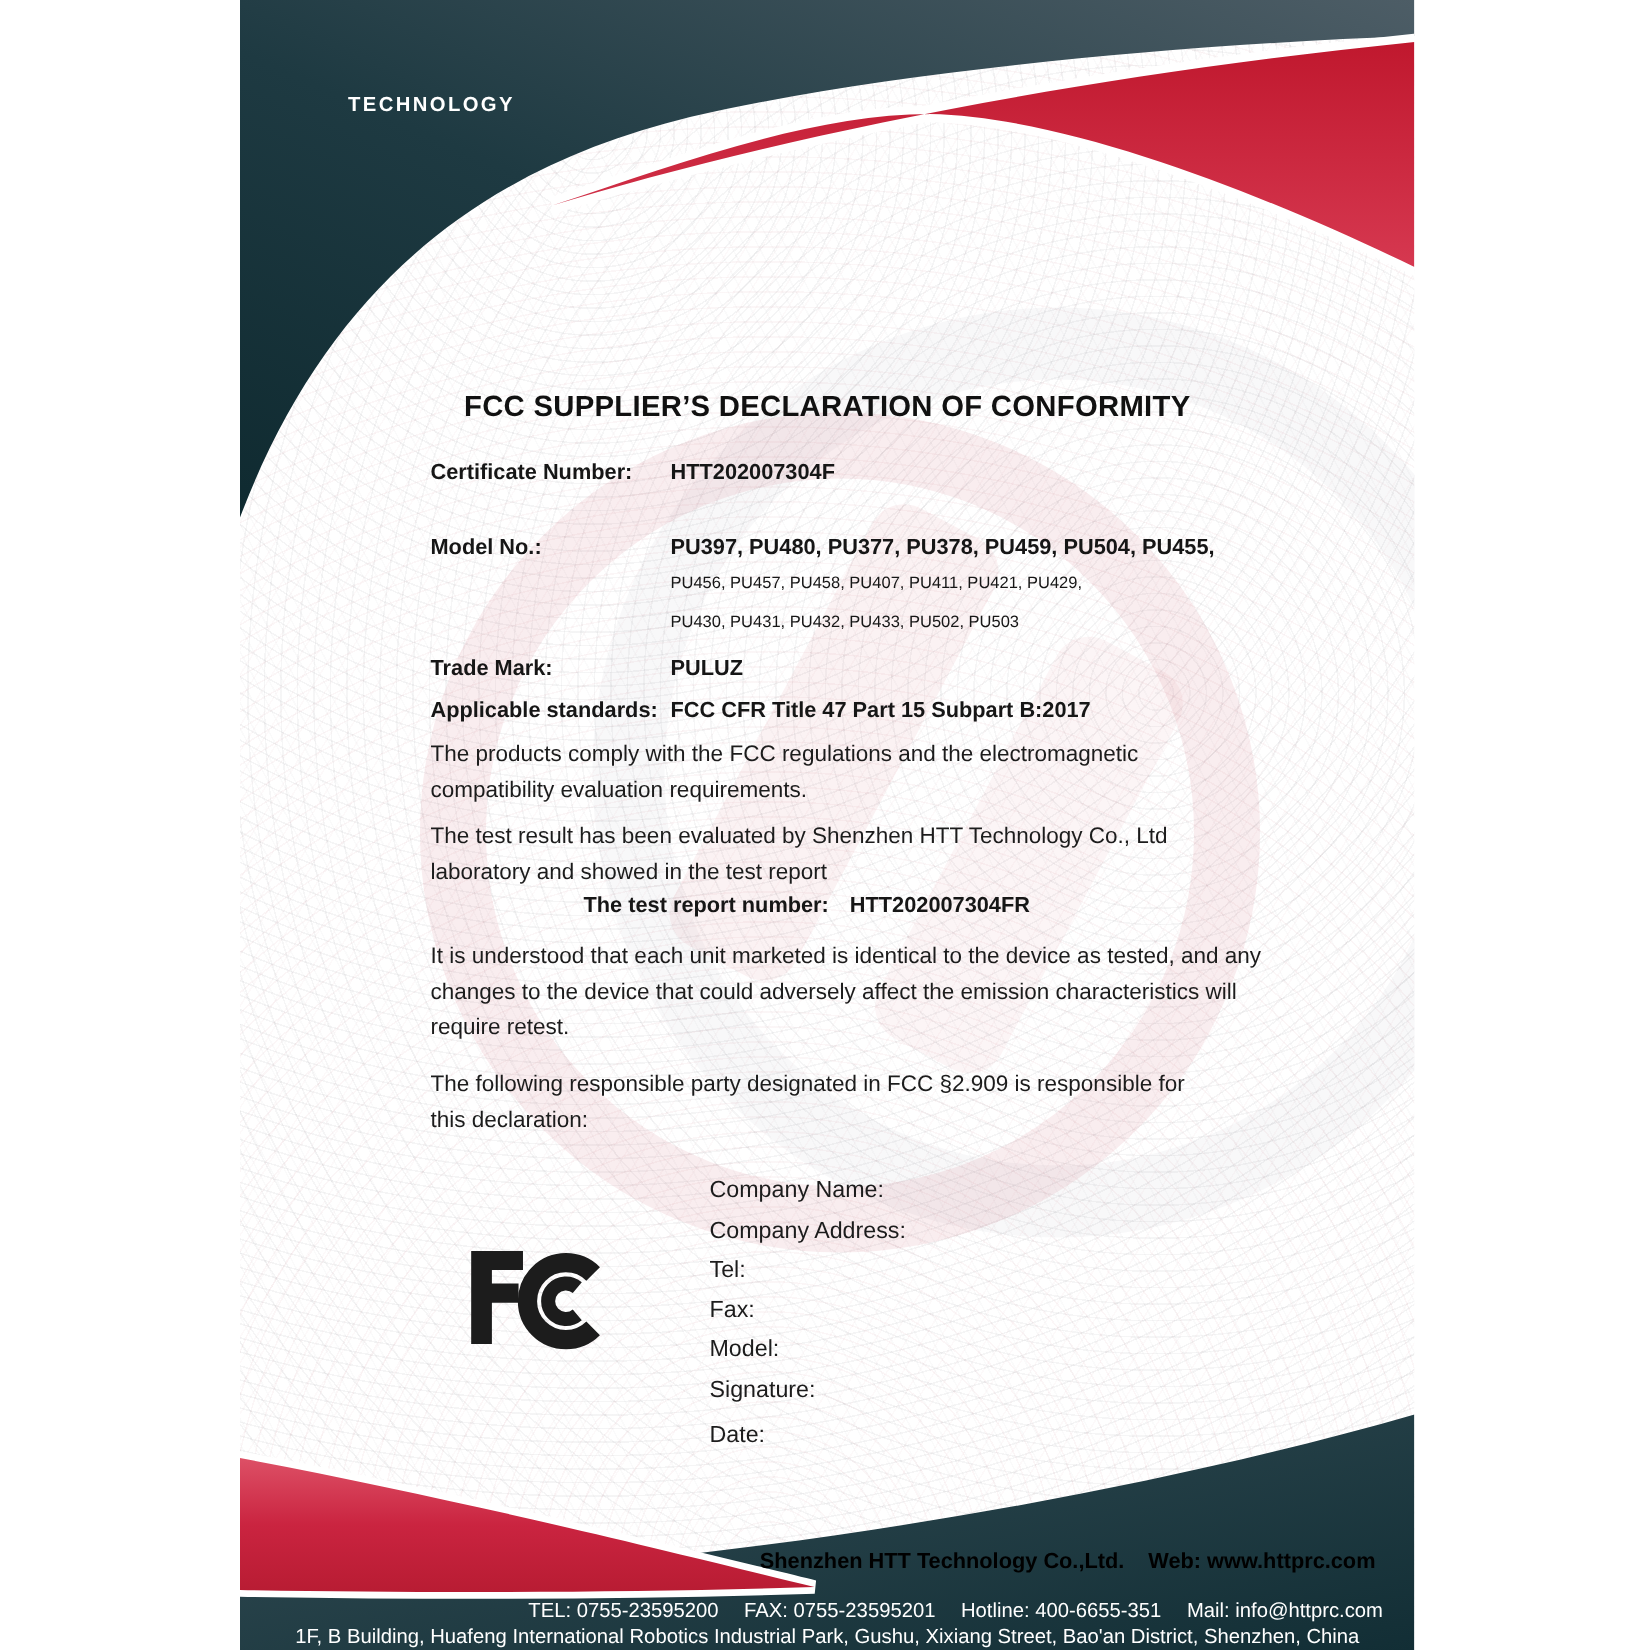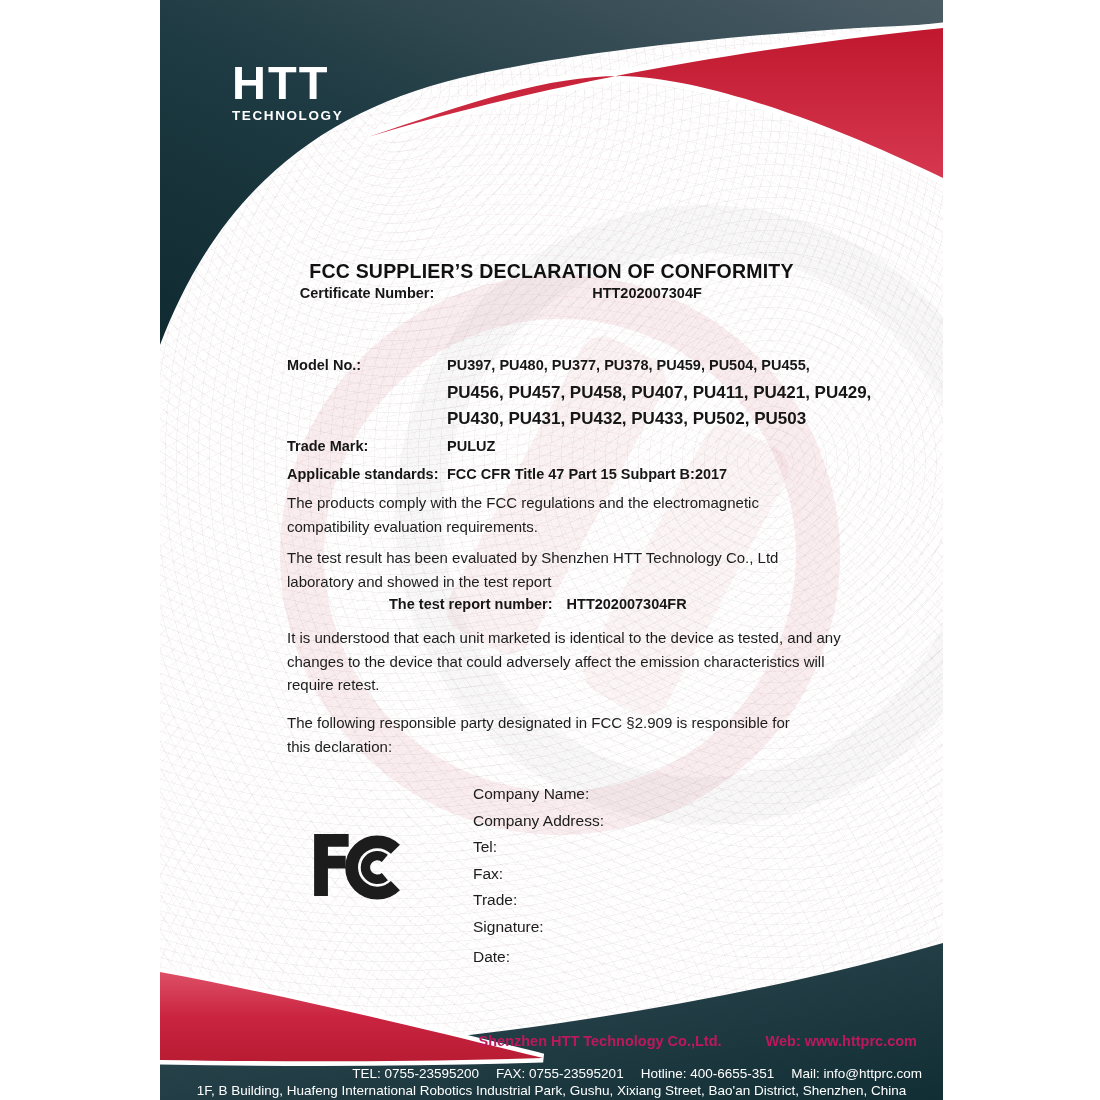--- a/index.html
+++ b/index.html
@@ -26,29 +26,29 @@
   .deco.bottom{bottom:0;}
   
   .brand{position:absolute;left:72px;top:60px;color:#ffffff;}
   .brand .t1{font-size:47px;font-weight:bold;letter-spacing:2px;line-height:46px;}
   .brand .t2{font-size:13.5px;font-weight:bold;letter-spacing:1.6px;margin-top:2px;}
   
   .title{position:absolute;left:0;top:240px;width:100%;text-align:center;font-size:19.5px;font-weight:bold;color:#111;letter-spacing:0.2px;margin-top:20px;}
   .row{position:absolute;left:127px;display:flex;font-size:14.5px;font-weight:bold;color:#161616;}
   .row .lbl{width:160px;flex:0 0 160px;}
   .row .val{width:400px;}
-  .mline{position:absolute;left:287px;font-size:17px;font-weight:bold;color:#161616;}
+  .mline{position:absolute;left:287px;font-size:11px;font-weight:normal;color:#161616;}
   .para{position:absolute;left:127px;font-size:15px;line-height:23.5px;color:#1c1c1c;}
   .report-line{position:absolute;left:229px;top:596px;font-size:14.5px;font-weight:bold;color:#161616;display:flex;gap:14px;align-items:center;}
   .form{position:absolute;left:313px;top:781px;font-size:15.5px;color:#1c1c1c;}
   .form div{line-height:26.6px;}
   .form div.gap{margin-top:3px;}
   .fcc{position:absolute;left:148px;top:828px;}
   
-  .f1{position:absolute;top:1033px;right:26px;display:flex;gap:44px;color:#be185d;font-size:14.5px;font-weight:bold;}
+  .f1{position:absolute;top:1033px;right:26px;display:flex;gap:16px;color:#000000;font-size:14.5px;font-weight:bold;}
   .f2{position:absolute;top:1066px;right:21px;display:flex;gap:17px;color:#fff;font-size:13.5px;}
   .f3{position:absolute;top:1083px;left:0;width:100%;text-align:center;color:#fff;font-size:13.5px;}
 </style>
 </head>
 <body>
 
 <div class="page">
   <div class="guilloche"></div>
   <div class="watermark-ring2"></div>
   <div class="watermark-ring"></div>
@@ -81,27 +81,26 @@
     <path d="M208,137 C330,100 520,55 783,28 L783,178 C700,138 560,78 460,76 C380,76 290,110 208,137 Z" fill="url(#redTop)"></path>
   </svg>
 
   <svg class="deco bottom" width="783" height="220" viewBox="0 0 783 220">
     <path d="M0,220 V178 C250,172 550,130 783,63 L783,220 Z" fill="url(#tealBot)"></path>
     <path d="M0,92 C150,120 300,158 383,178 C260,182 120,182 0,180 Z" fill="none" stroke="#ffffff" stroke-width="9"></path>
     <path d="M0,92 C150,120 300,158 383,178 C260,182 120,182 0,180 Z" fill="url(#redBot)"></path>
   </svg>
 
   <div class="brand">
-    <div class="t1">HTT</div>
     <div class="t2">TECHNOLOGY</div>
   </div>
 
   <div class="title">FCC SUPPLIER’S DECLARATION OF CONFORMITY</div>
 
-  <div class="row" style="top:285px;text-align:center;">
+  <div class="row" style="top:307px;">
     <div class="lbl">Certificate Number:</div>
     <div class="val">HTT202007304F</div>
   </div>
   <div class="row" style="top:357px;">
     <div class="lbl">Model No.:</div>
     <div class="val">PU397, PU480, PU377, PU378, PU459, PU504, PU455,</div>
   </div>
   <div class="mline" style="top:383px;">PU456, PU457, PU458, PU407, PU411, PU421, PU429,</div>
   <div class="mline" style="top:409px;">PU430, PU431, PU432, PU433, PU502, PU503</div>
   <div class="row" style="top:438px;">
@@ -120,21 +119,21 @@
     <span>HTT202007304FR</span>
   </div>
   <div class="para" style="top:626px;width:558px;">It is understood that each unit marketed is identical to the device as tested, and any changes to the device that could adversely affect the emission characteristics will require retest.</div>
   <div class="para" style="top:711px;width:520px;">The following responsible party designated in FCC §2.909 is responsible for this declaration:</div>
 
   <div class="form">
     <div>Company Name:</div>
     <div>Company Address:</div>
     <div>Tel:</div>
     <div>Fax:</div>
-    <div>Trade:</div>
+    <div>Model:</div>
     <div>Signature:</div>
     <div class="gap">Date:</div>
   </div>
 
   <svg class="fcc" width="104" height="74" viewBox="0 0 105 75">
     <path d="M6,6 h35 v13 h-21 v9 h18 v13 h-18 v28 h-14 z" fill="#1c1c1c"></path>
     <path d="M88.4,21.6 A26,26 0 1 0 88.4,58.4" fill="none" stroke="#1c1c1c" stroke-width="13"></path>
     <path d="M77.7,30.8 A12,12 0 1 0 77.7,49.2" fill="none" stroke="#1c1c1c" stroke-width="9.5"></path>
   </svg>
 

